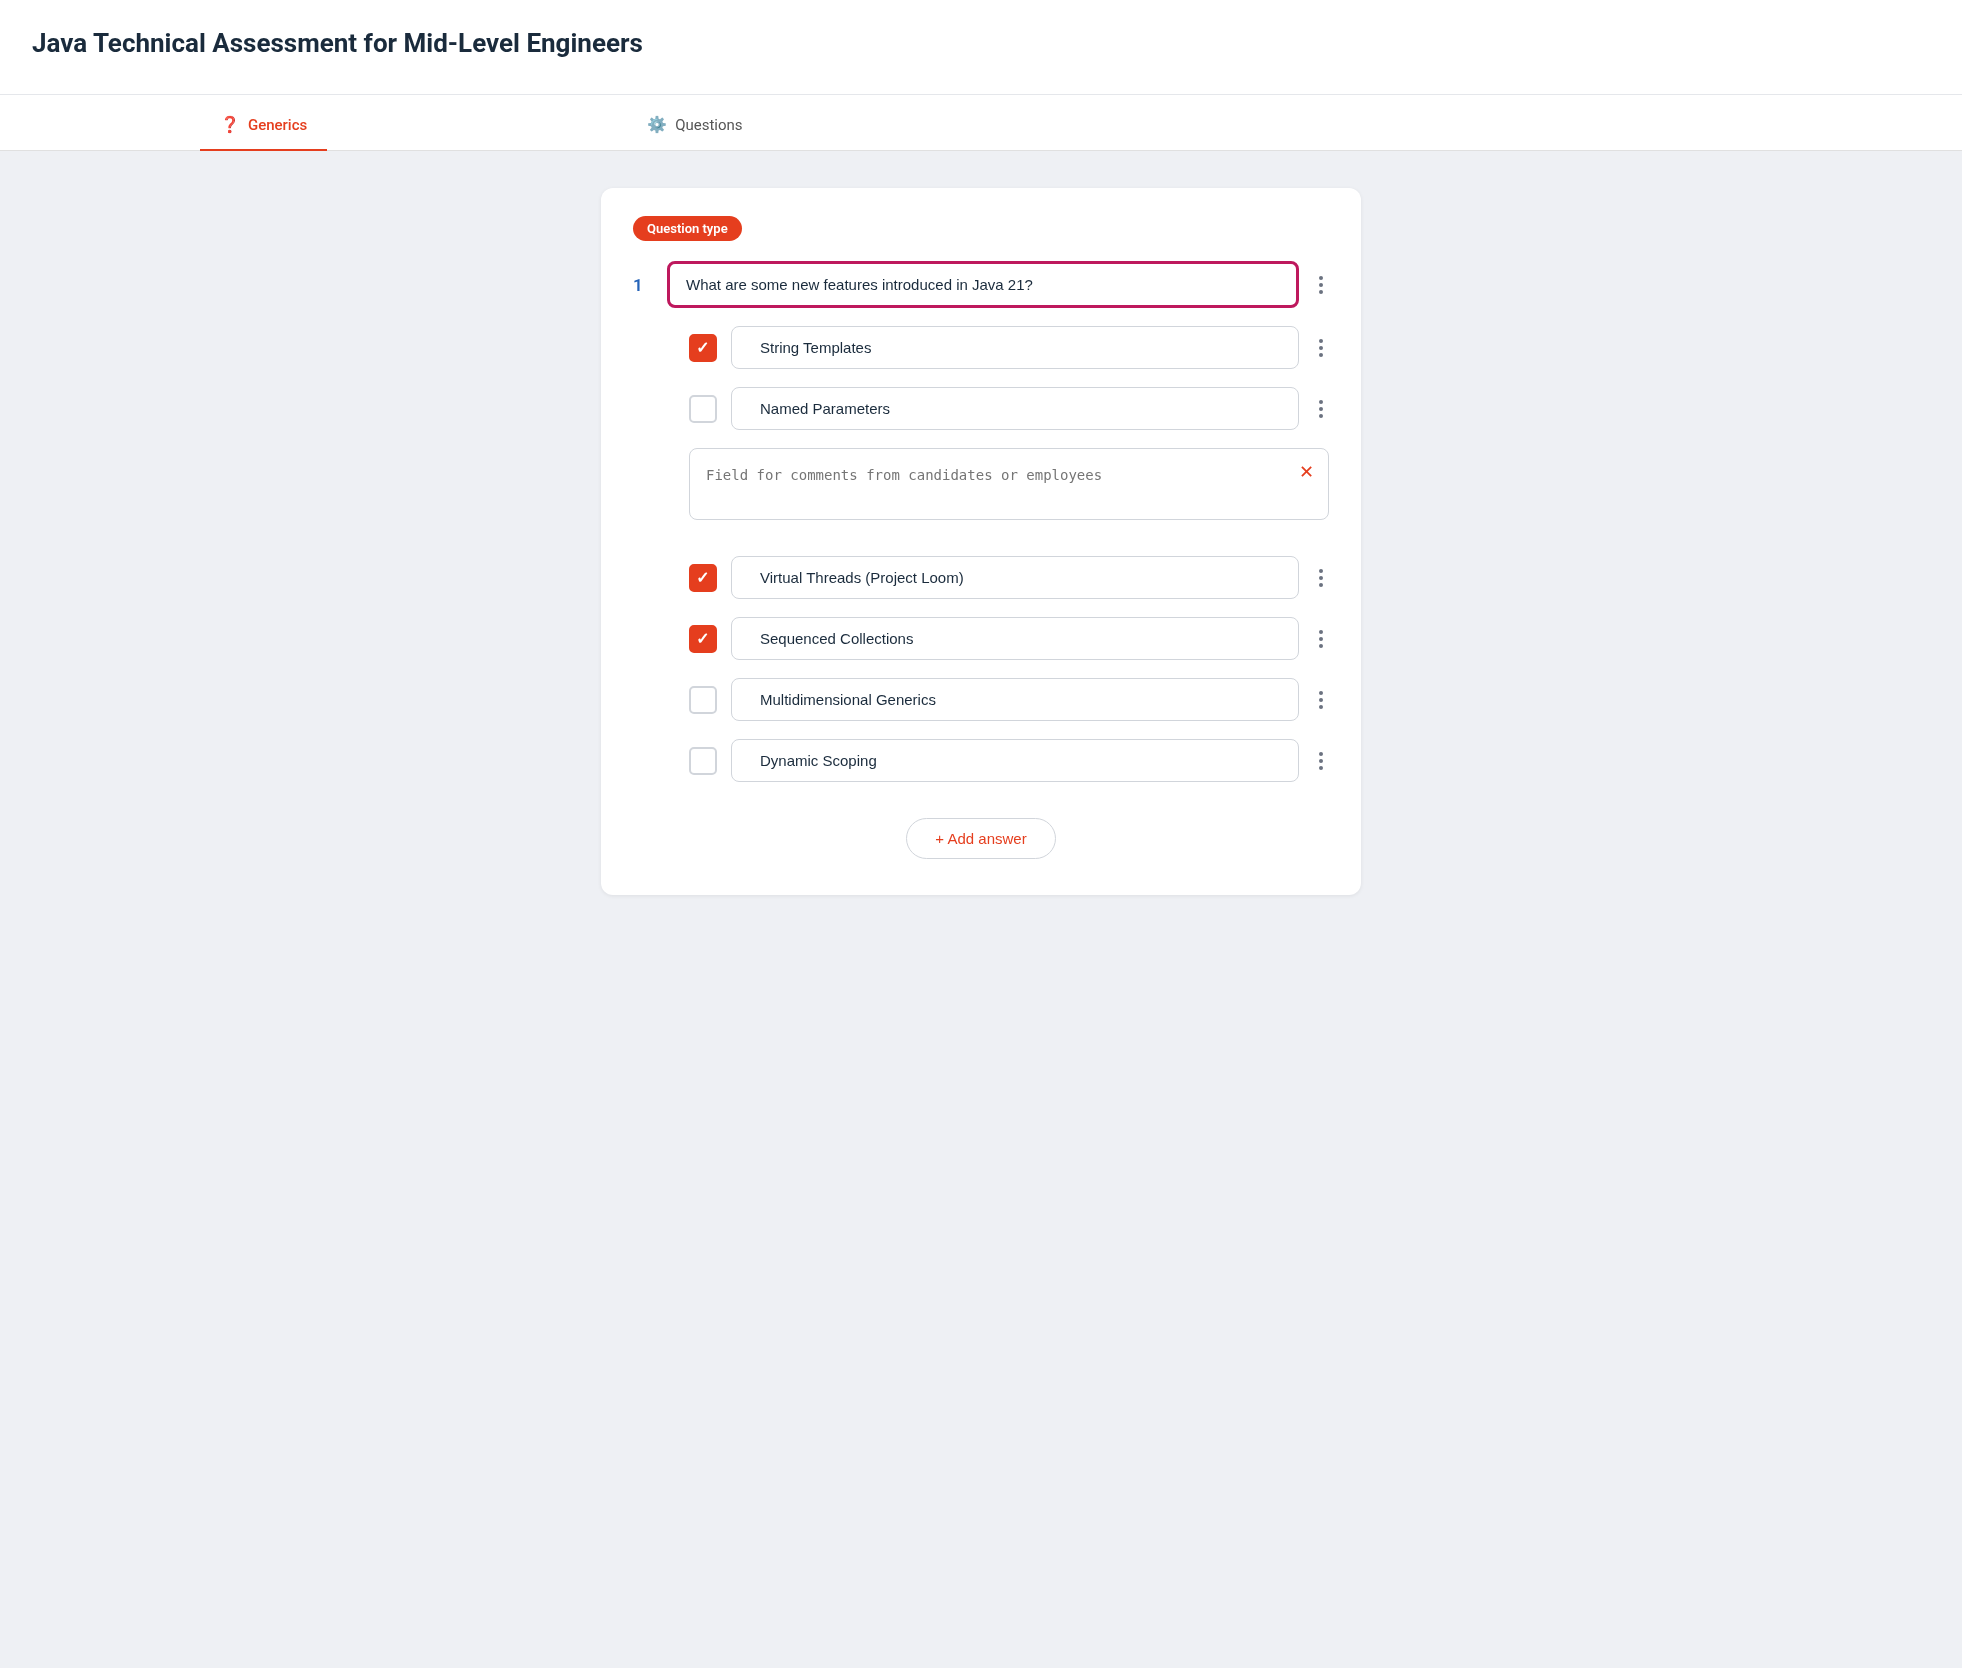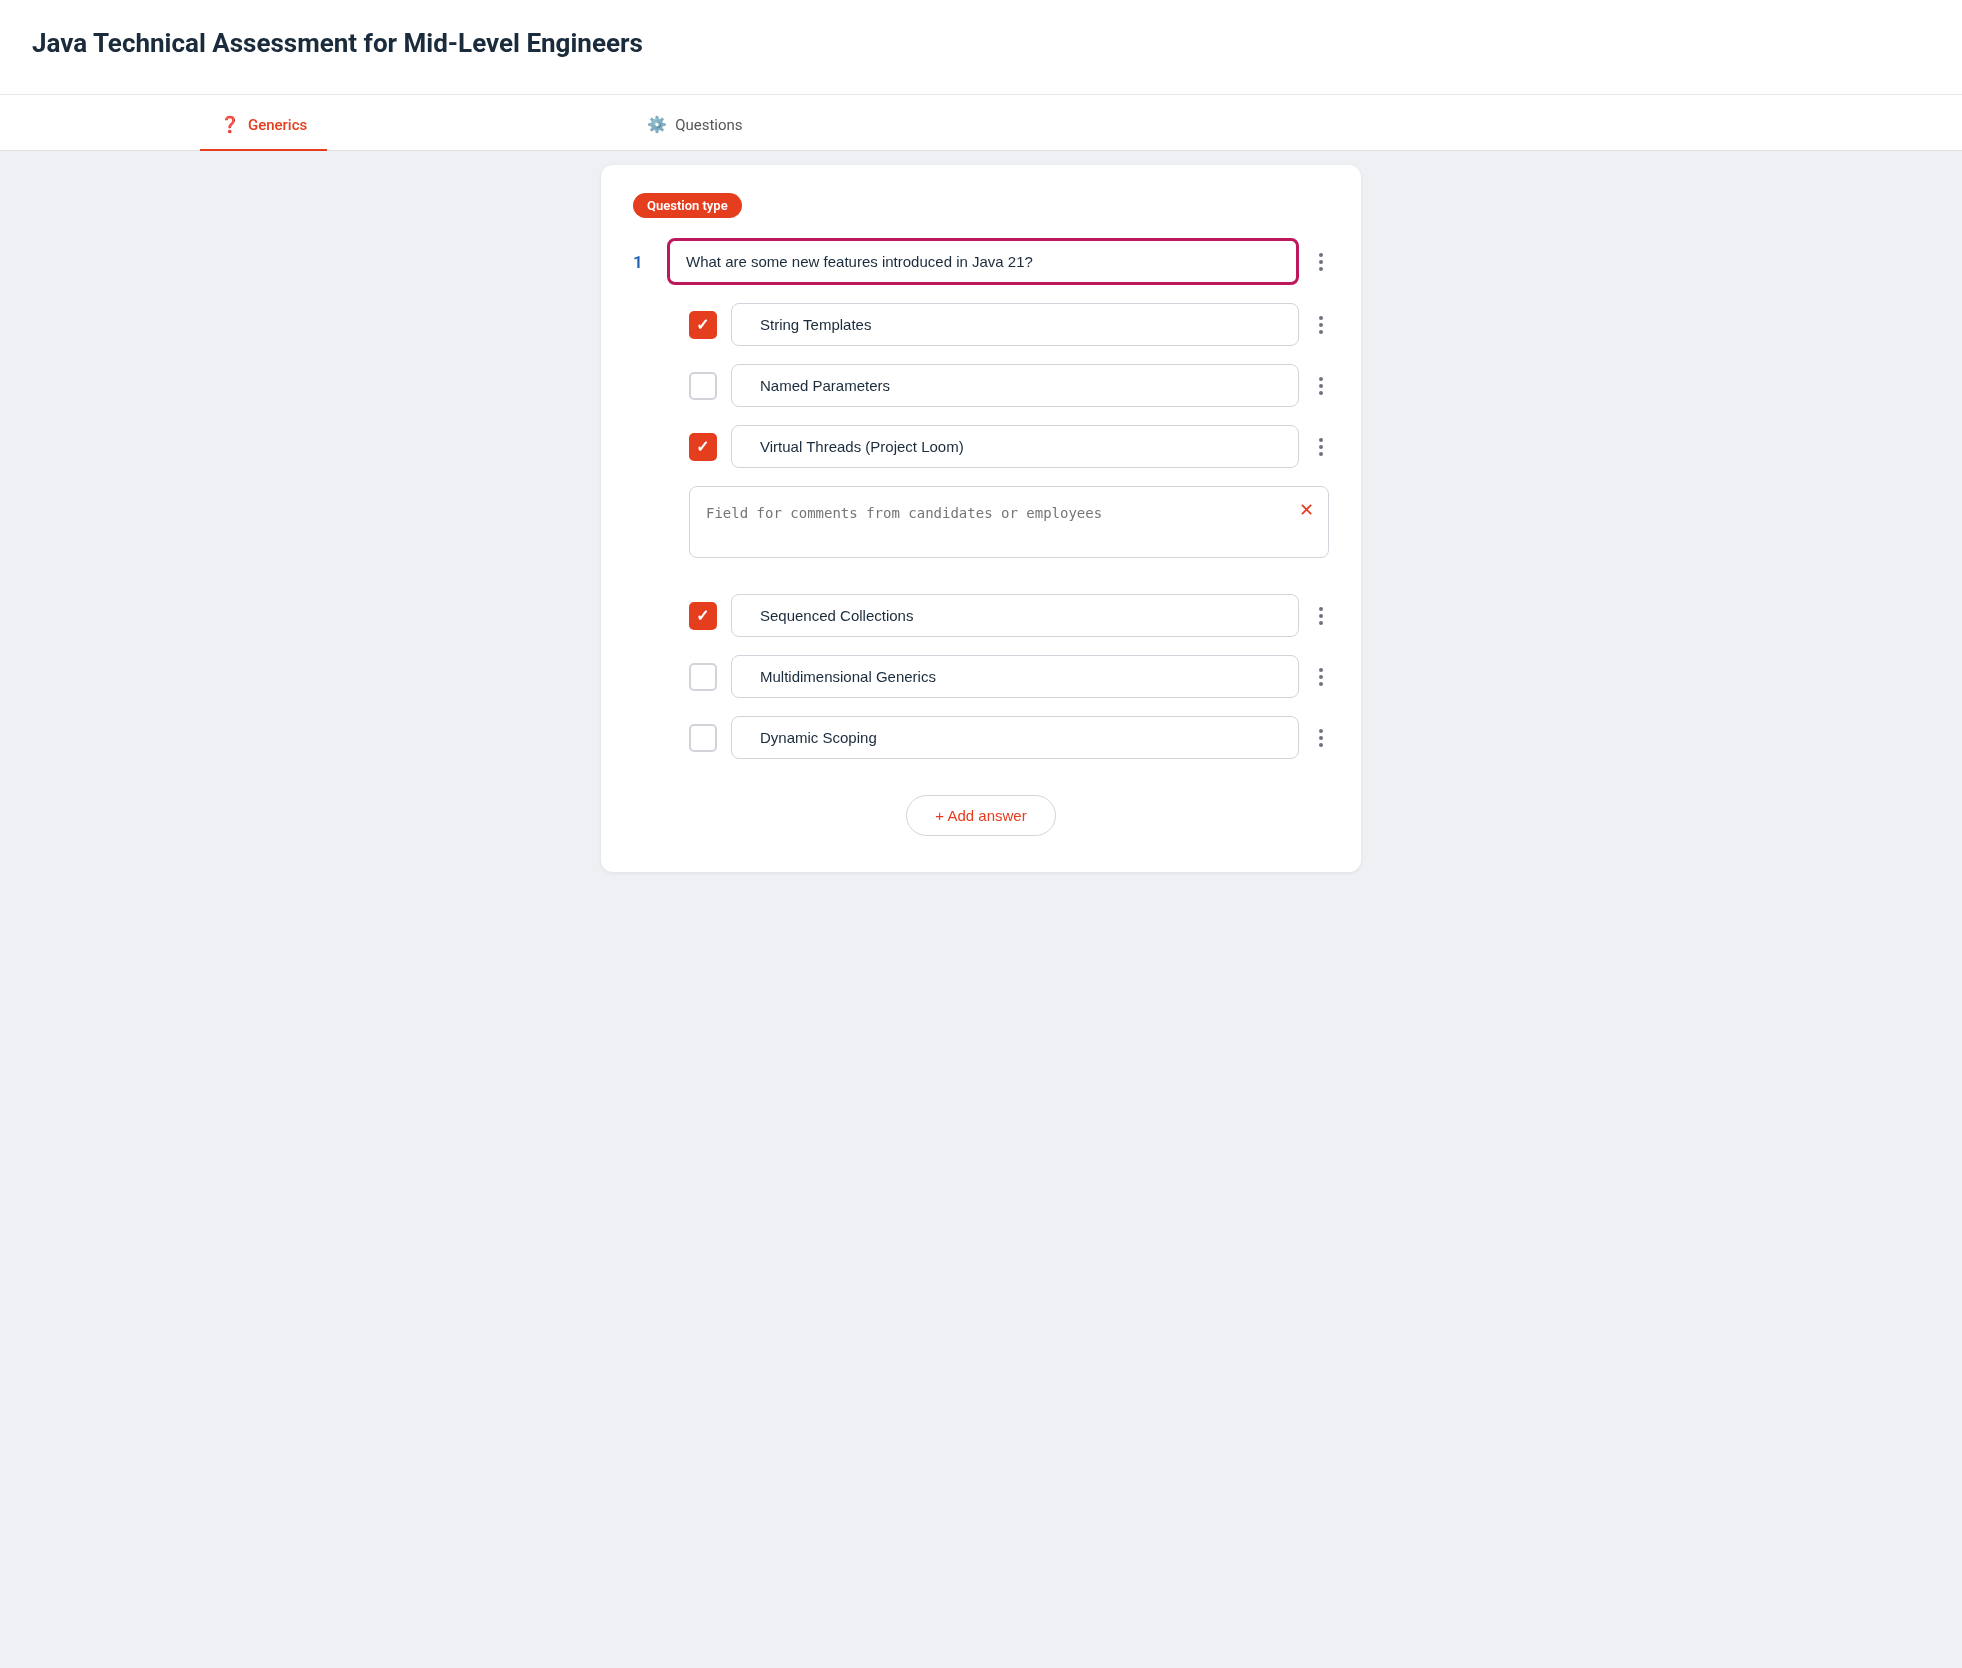--- a/index.html
+++ b/index.html
@@ -69,21 +69,21 @@
     .tab-icon {
       font-size: 16px;
     }
 
     .tab-settings {
       margin-left: 300px;
     }
 
     .form-container {
       max-width: 760px;
-      margin: 14px auto;
+      margin: 37px auto;
       background: #fff;
       border-radius: 12px;
       padding: 28px 32px 36px;
       box-shadow: 0 1px 4px rgba(0,0,0,0.07);
     }
 
     .question-type-badge {
       display: inline-block;
       background: #e53e1e;
       color: #fff;
@@ -295,44 +295,44 @@
       <button class="three-dot-btn">
         <span></span>
         <span></span>
         <span></span>
       </button>
     </div>
 
     
     <div class="answer-row">
       <div class="spacer-indent"></div>
-      <div class="checkbox-wrap checked"></div>
-      <input class="answer-input" type="text" value="Virtual Threads (Project Loom)" style="">
-      <button class="three-dot-btn">
-        <span></span>
-        <span></span>
-        <span></span>
-      </button>
-    </div>
-
-    
-    <div class="answer-row">
-      <div class="spacer-indent"></div>
       <div class="comment-field-row" style="flex:1;">
         <textarea class="comment-field-input" placeholder="Field for comments from candidates or employees" style=""></textarea>
         <button class="comment-close-btn">
           <span>✕</span>
         </button>
       </div>
     </div>
 
     
     <div class="answer-row">
       <div class="spacer-indent"></div>
       <div class="checkbox-wrap checked"></div>
+      <input class="answer-input" type="text" value="Virtual Threads (Project Loom)" style="">
+      <button class="three-dot-btn">
+        <span></span>
+        <span></span>
+        <span></span>
+      </button>
+    </div>
+
+    
+    <div class="answer-row">
+      <div class="spacer-indent"></div>
+      <div class="checkbox-wrap checked"></div>
       <input class="answer-input" type="text" value="Sequenced Collections" style="">
       <button class="three-dot-btn">
         <span></span>
         <span></span>
         <span></span>
       </button>
     </div>
 
     
     <div class="answer-row">

